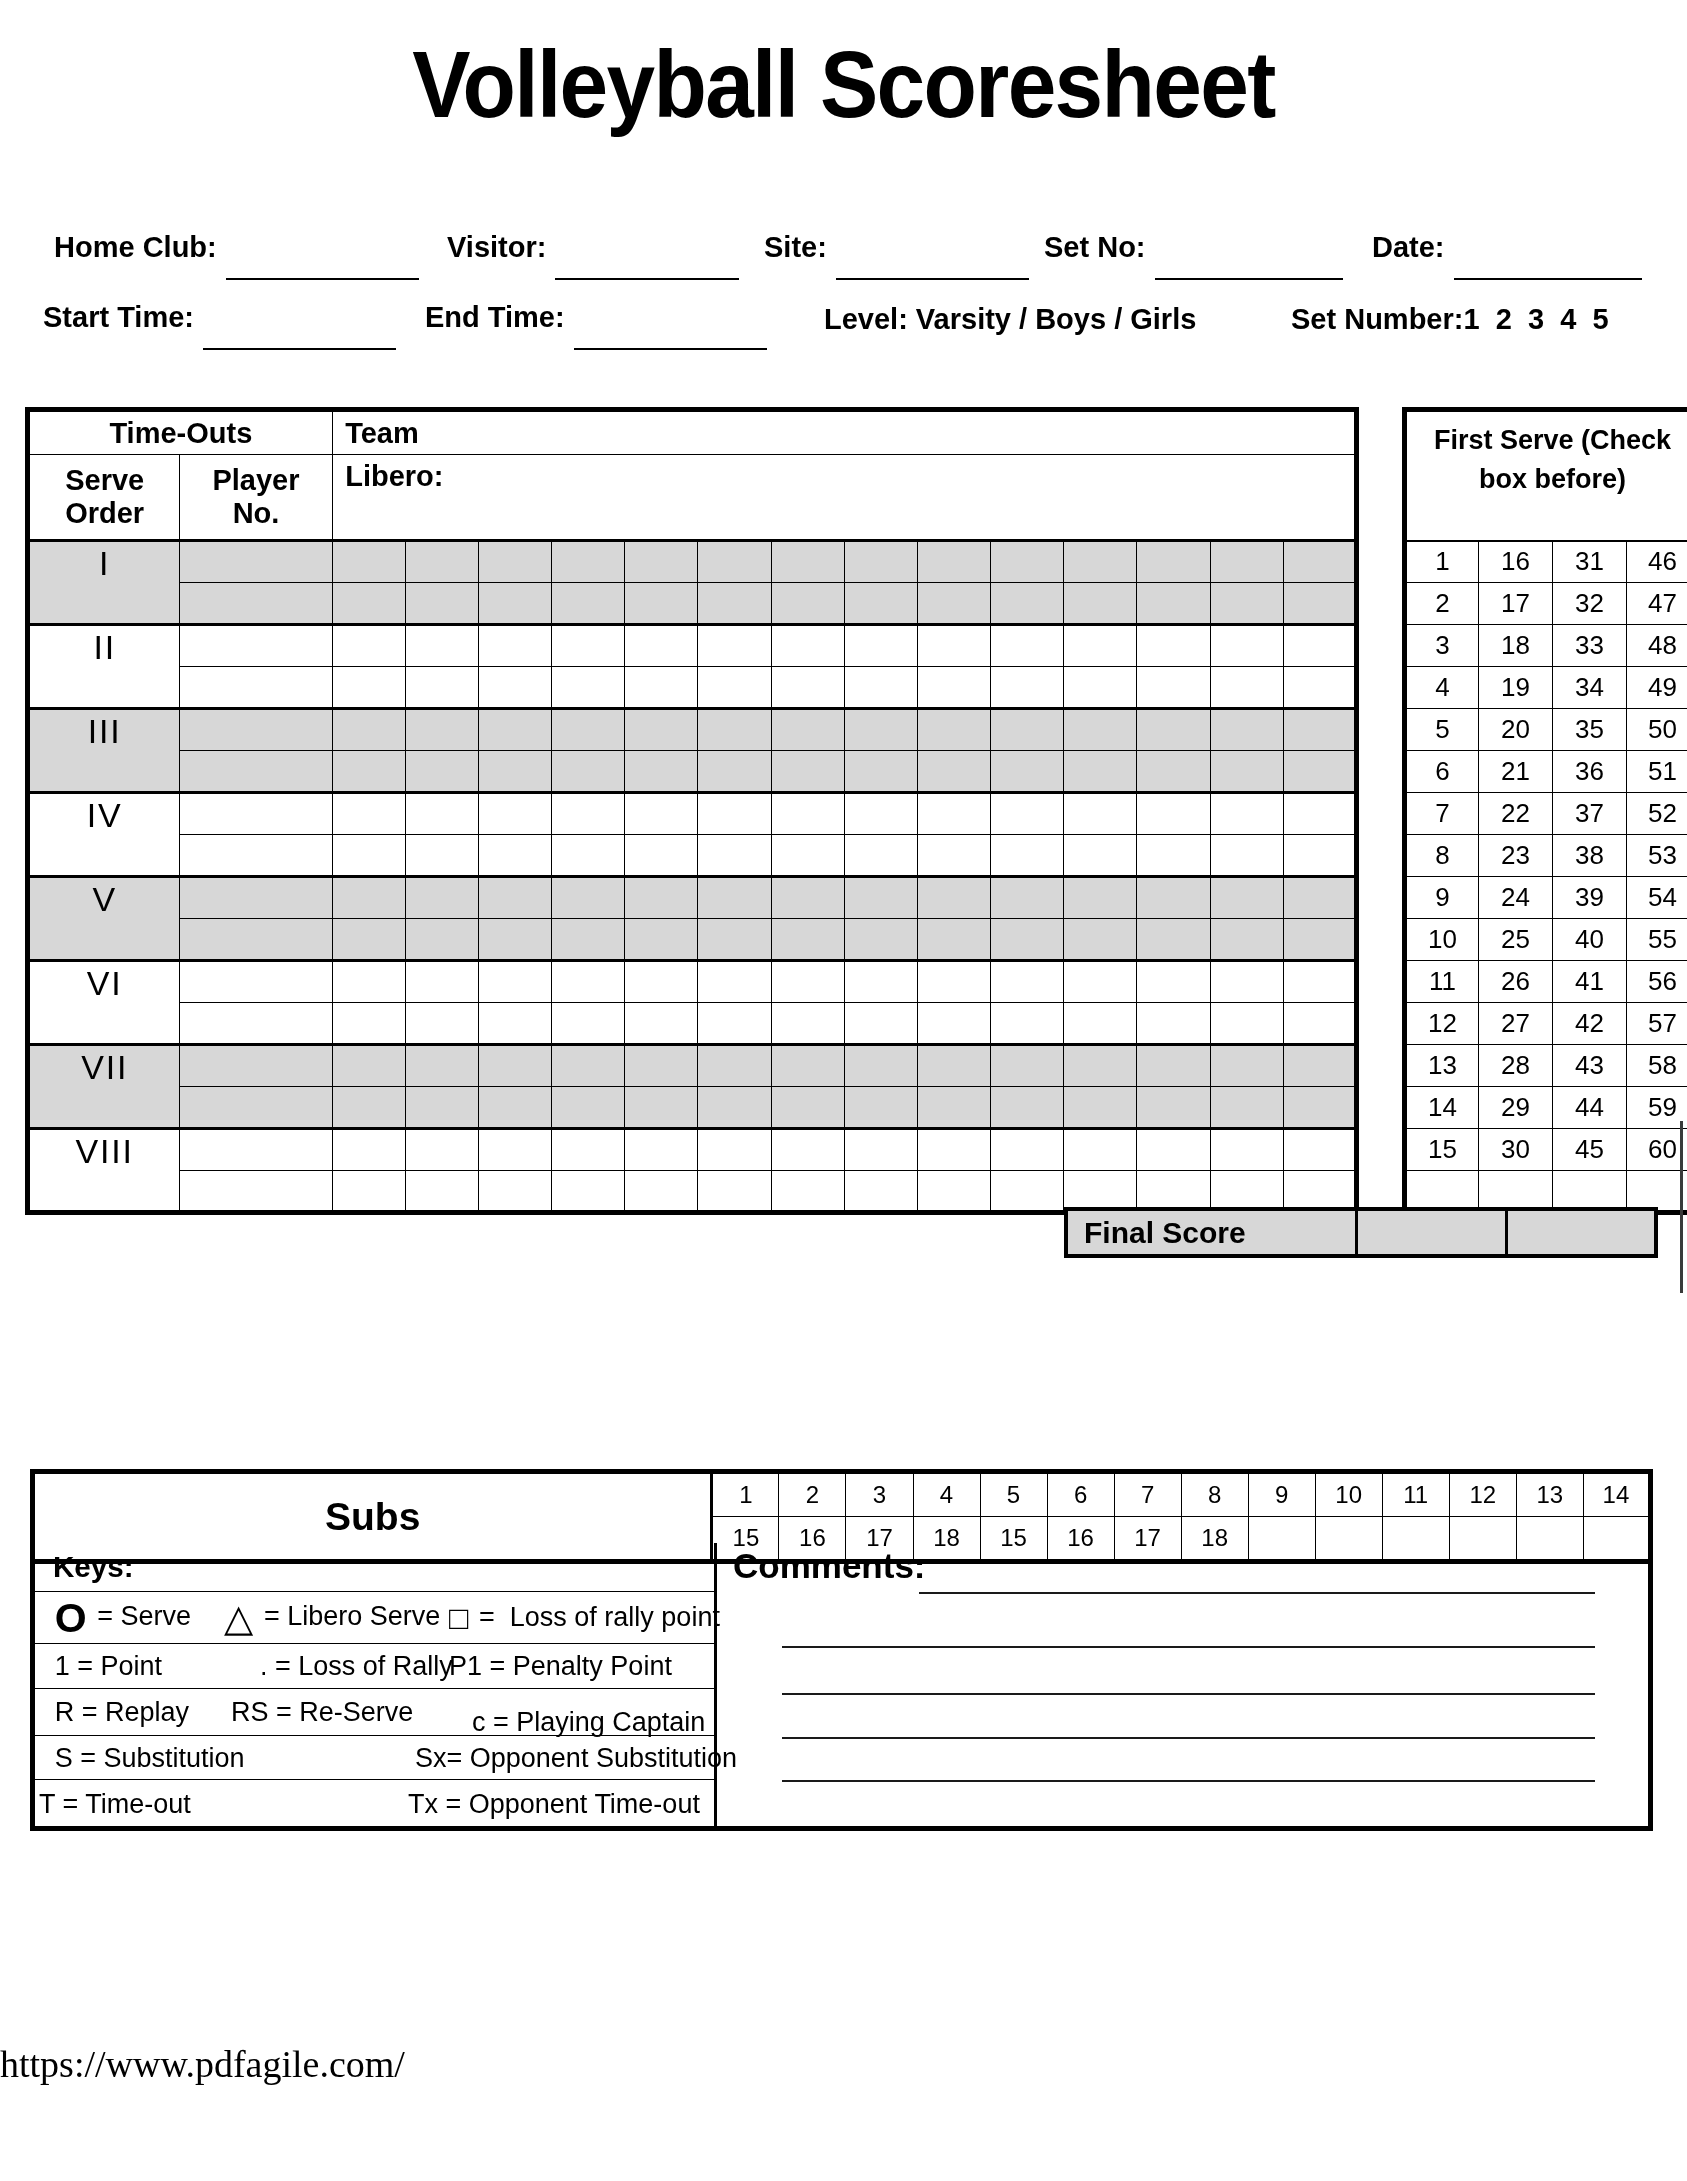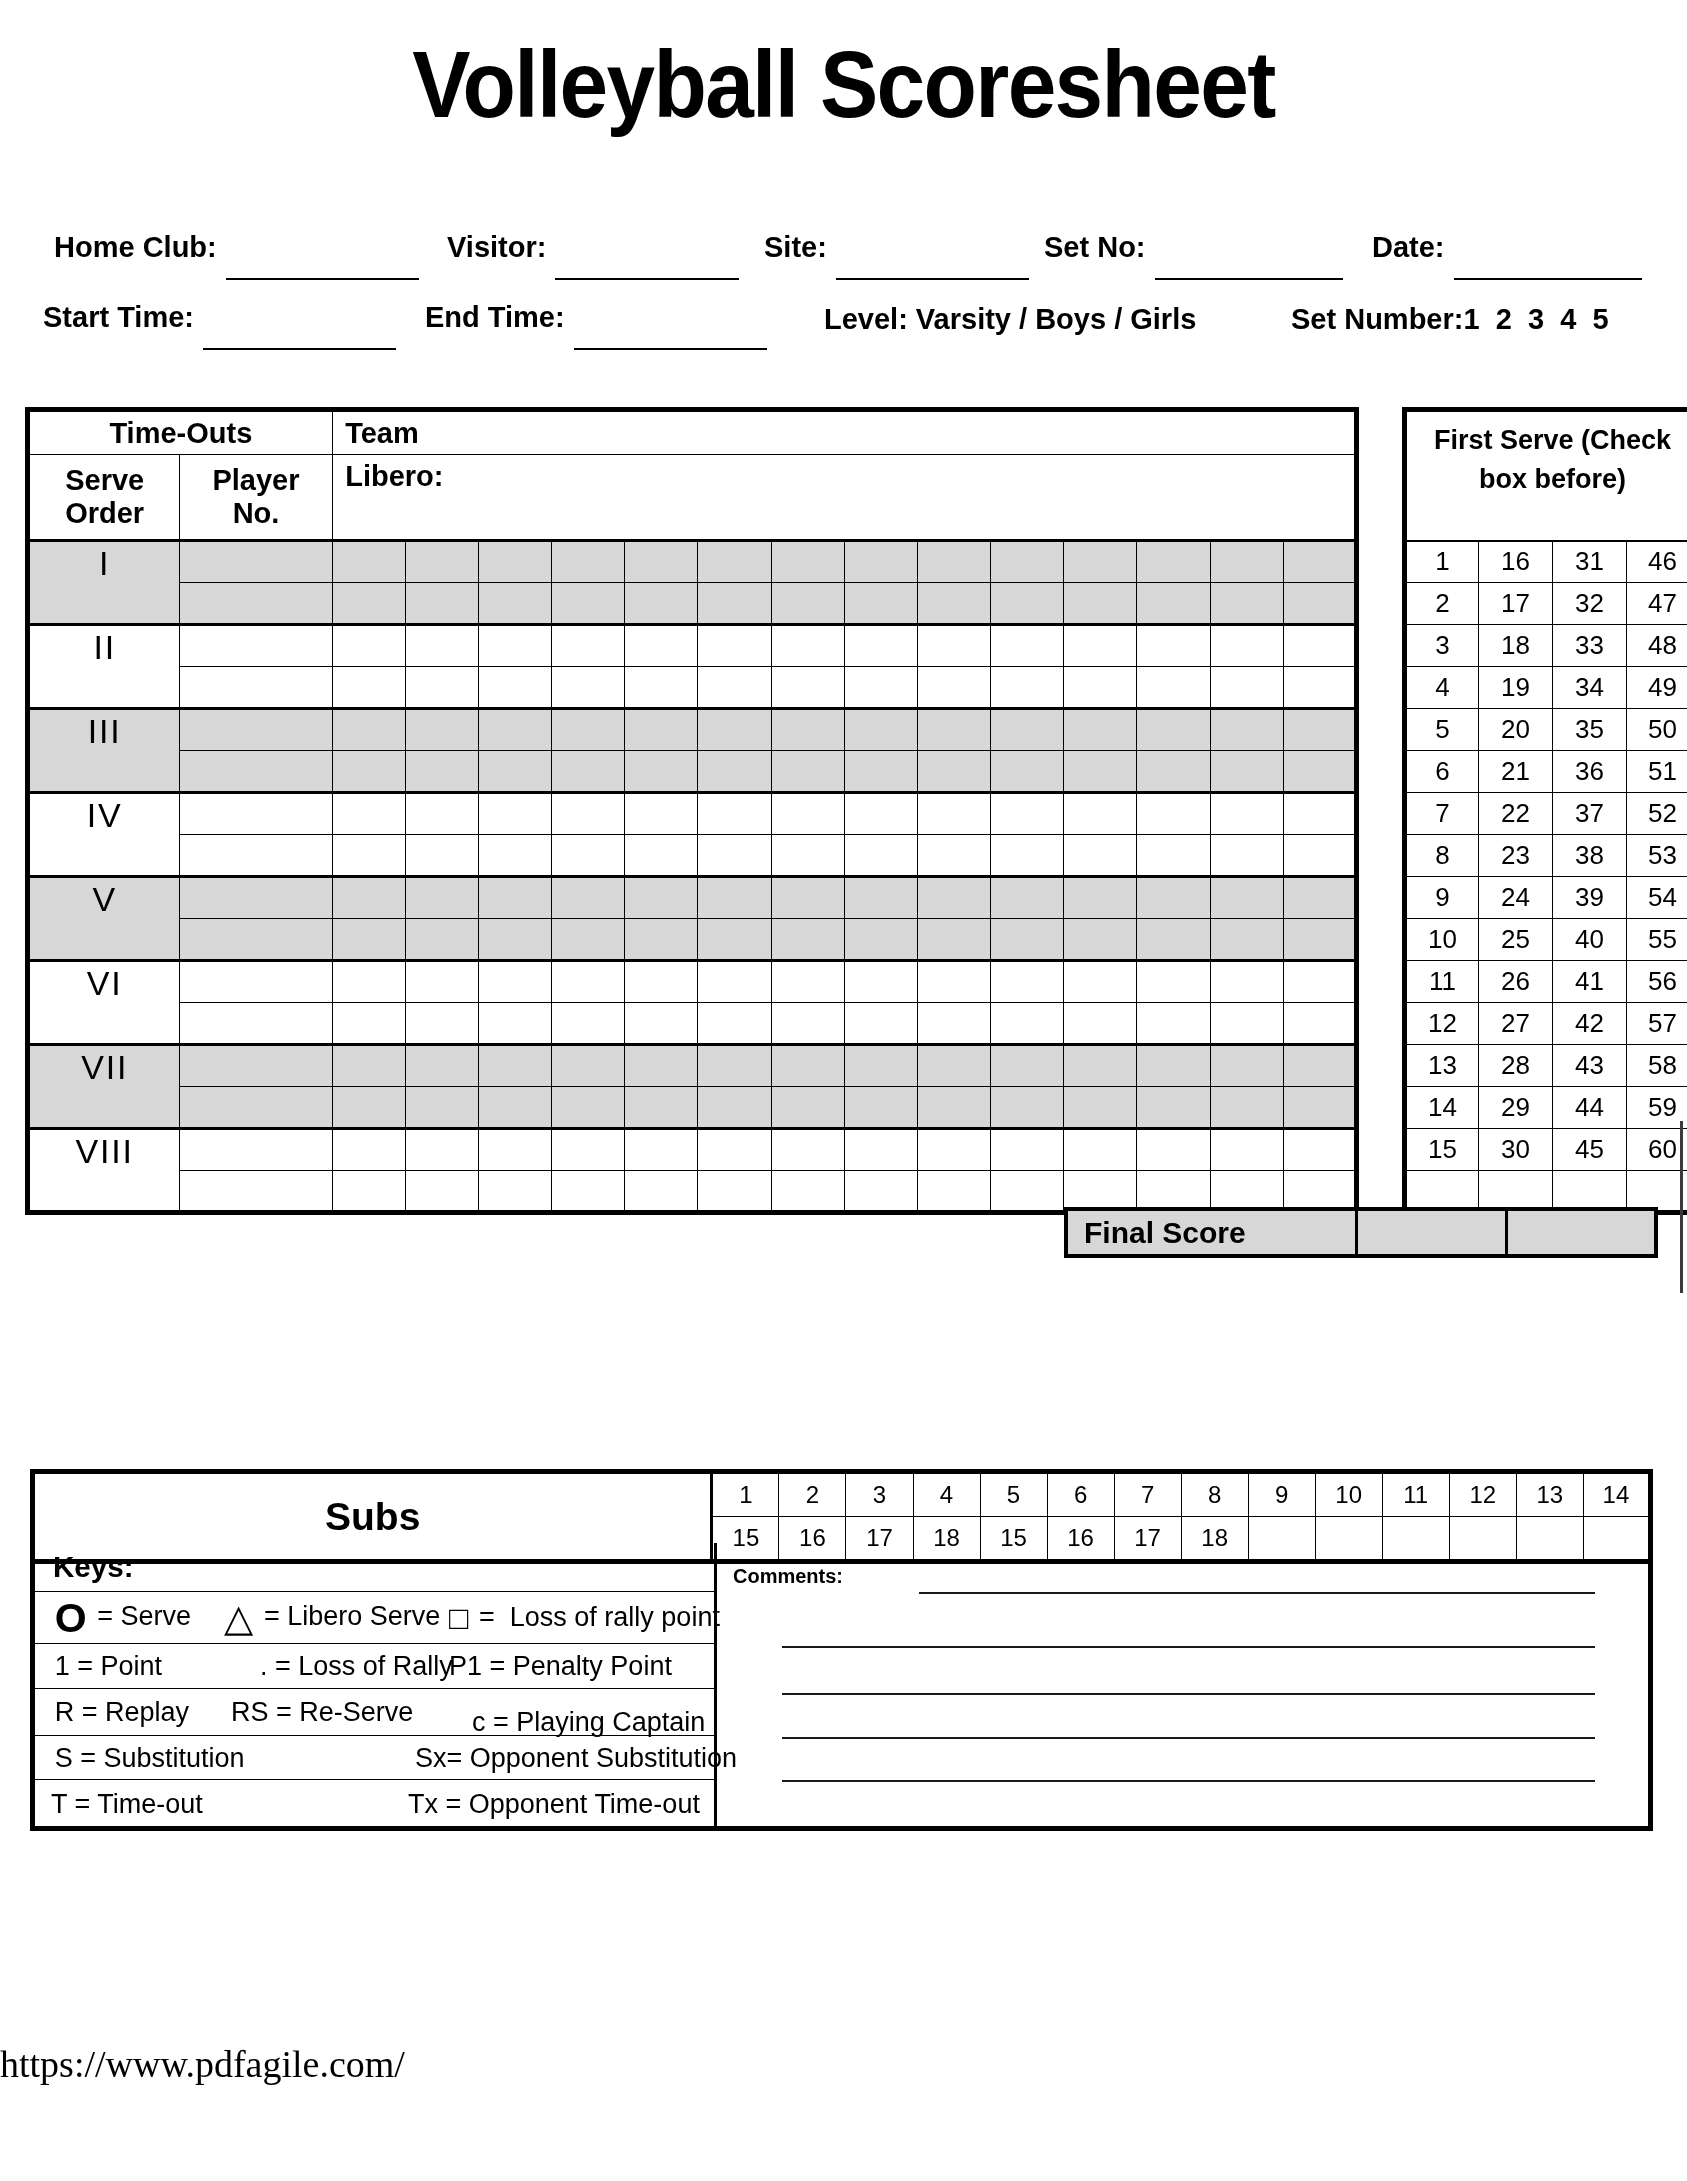--- a/index.html
+++ b/index.html
@@ -35,21 +35,21 @@
   .keys{width:682px;border-right:3.6px solid #000;box-sizing:border-box;}
   .keys-row{position:relative;border-bottom:1.8px solid #000;box-sizing:border-box;}
   .keys-row:last-child{border-bottom:0;}
   .keys-title span{position:absolute;left:18px;top:7.2px;font-size:29.6px;font-weight:bold;}
   .key-item{position:absolute;font-size:27px;white-space:pre;top:50%;transform:translateY(-50%);}
   .sym{display:inline-block;vertical-align:middle;margin-right:10.7px;}
   .sym-c{font-size:41px;font-weight:bold;line-height:1;}
   .sym-t{font-size:38px;line-height:1;}
   .sym-s{font-size:32px;line-height:1;}
   .comments{position:relative;flex:1;}
-  .c-label{position:absolute;left:16px;top:22px;font-size:20px;font-weight:bold;}
+  .c-label{position:absolute;left:16px;top:3px;font-size:35px;font-weight:bold;}
   .c-line{position:absolute;border-bottom:2.7px solid #1a1a1a;height:0;}
   .edge-line{position:absolute;left:1680px;top:1121px;width:2.7px;height:172px;background:#3a3a3a;}
   .footer{position:absolute;left:0;right:0;top:2042px;font-family:"Liberation Serif",serif;font-size:38px;}
 </style>
 </head>
 <body>
 
 <div class="title">Volleyball Scoresheet</div>
 
 <div class="field" style="left:54px;top:226px">
@@ -577,21 +577,21 @@
       <div class="keys-row" style="height: 47px;">
         <span class="key-item" style="left: 19.7px;">R = Replay</span>
         <span class="key-item" style="left: 196px;">RS = Re-Serve</span>
         <span class="key-item" style="left: 437px; margin-top: 10px;">c = Playing Captain</span>
       </div>
       <div class="keys-row" style="height: 44px;">
         <span class="key-item" style="left: 19.7px;">S = Substitution</span>
         <span class="key-item" style="left: 380px;">Sx= Opponent Substitution</span>
       </div>
       <div class="keys-row" style="height: 48px;">
-        <span class="key-item" style="left: 16px;">T = Time-out</span>
+        <span class="key-item" style="left: 4px;">T = Time-out</span>
         <span class="key-item" style="left: 373px;">Tx = Opponent Time-out</span>
       </div>
     </div>
   <div class="comments">
     <span class="c-label">Comments:</span>
   <div class="c-line" style="left: 202px; top: 49px; width: 676px;"></div>
       <div class="c-line" style="left: 65px; top: 103px; width: 813px;"></div>
       <div class="c-line" style="left: 65px; top: 150px; width: 813px;"></div>
       <div class="c-line" style="left: 65px; top: 194px; width: 813px;"></div>
       <div class="c-line" style="left: 65px; top: 237px; width: 813px;"></div>

